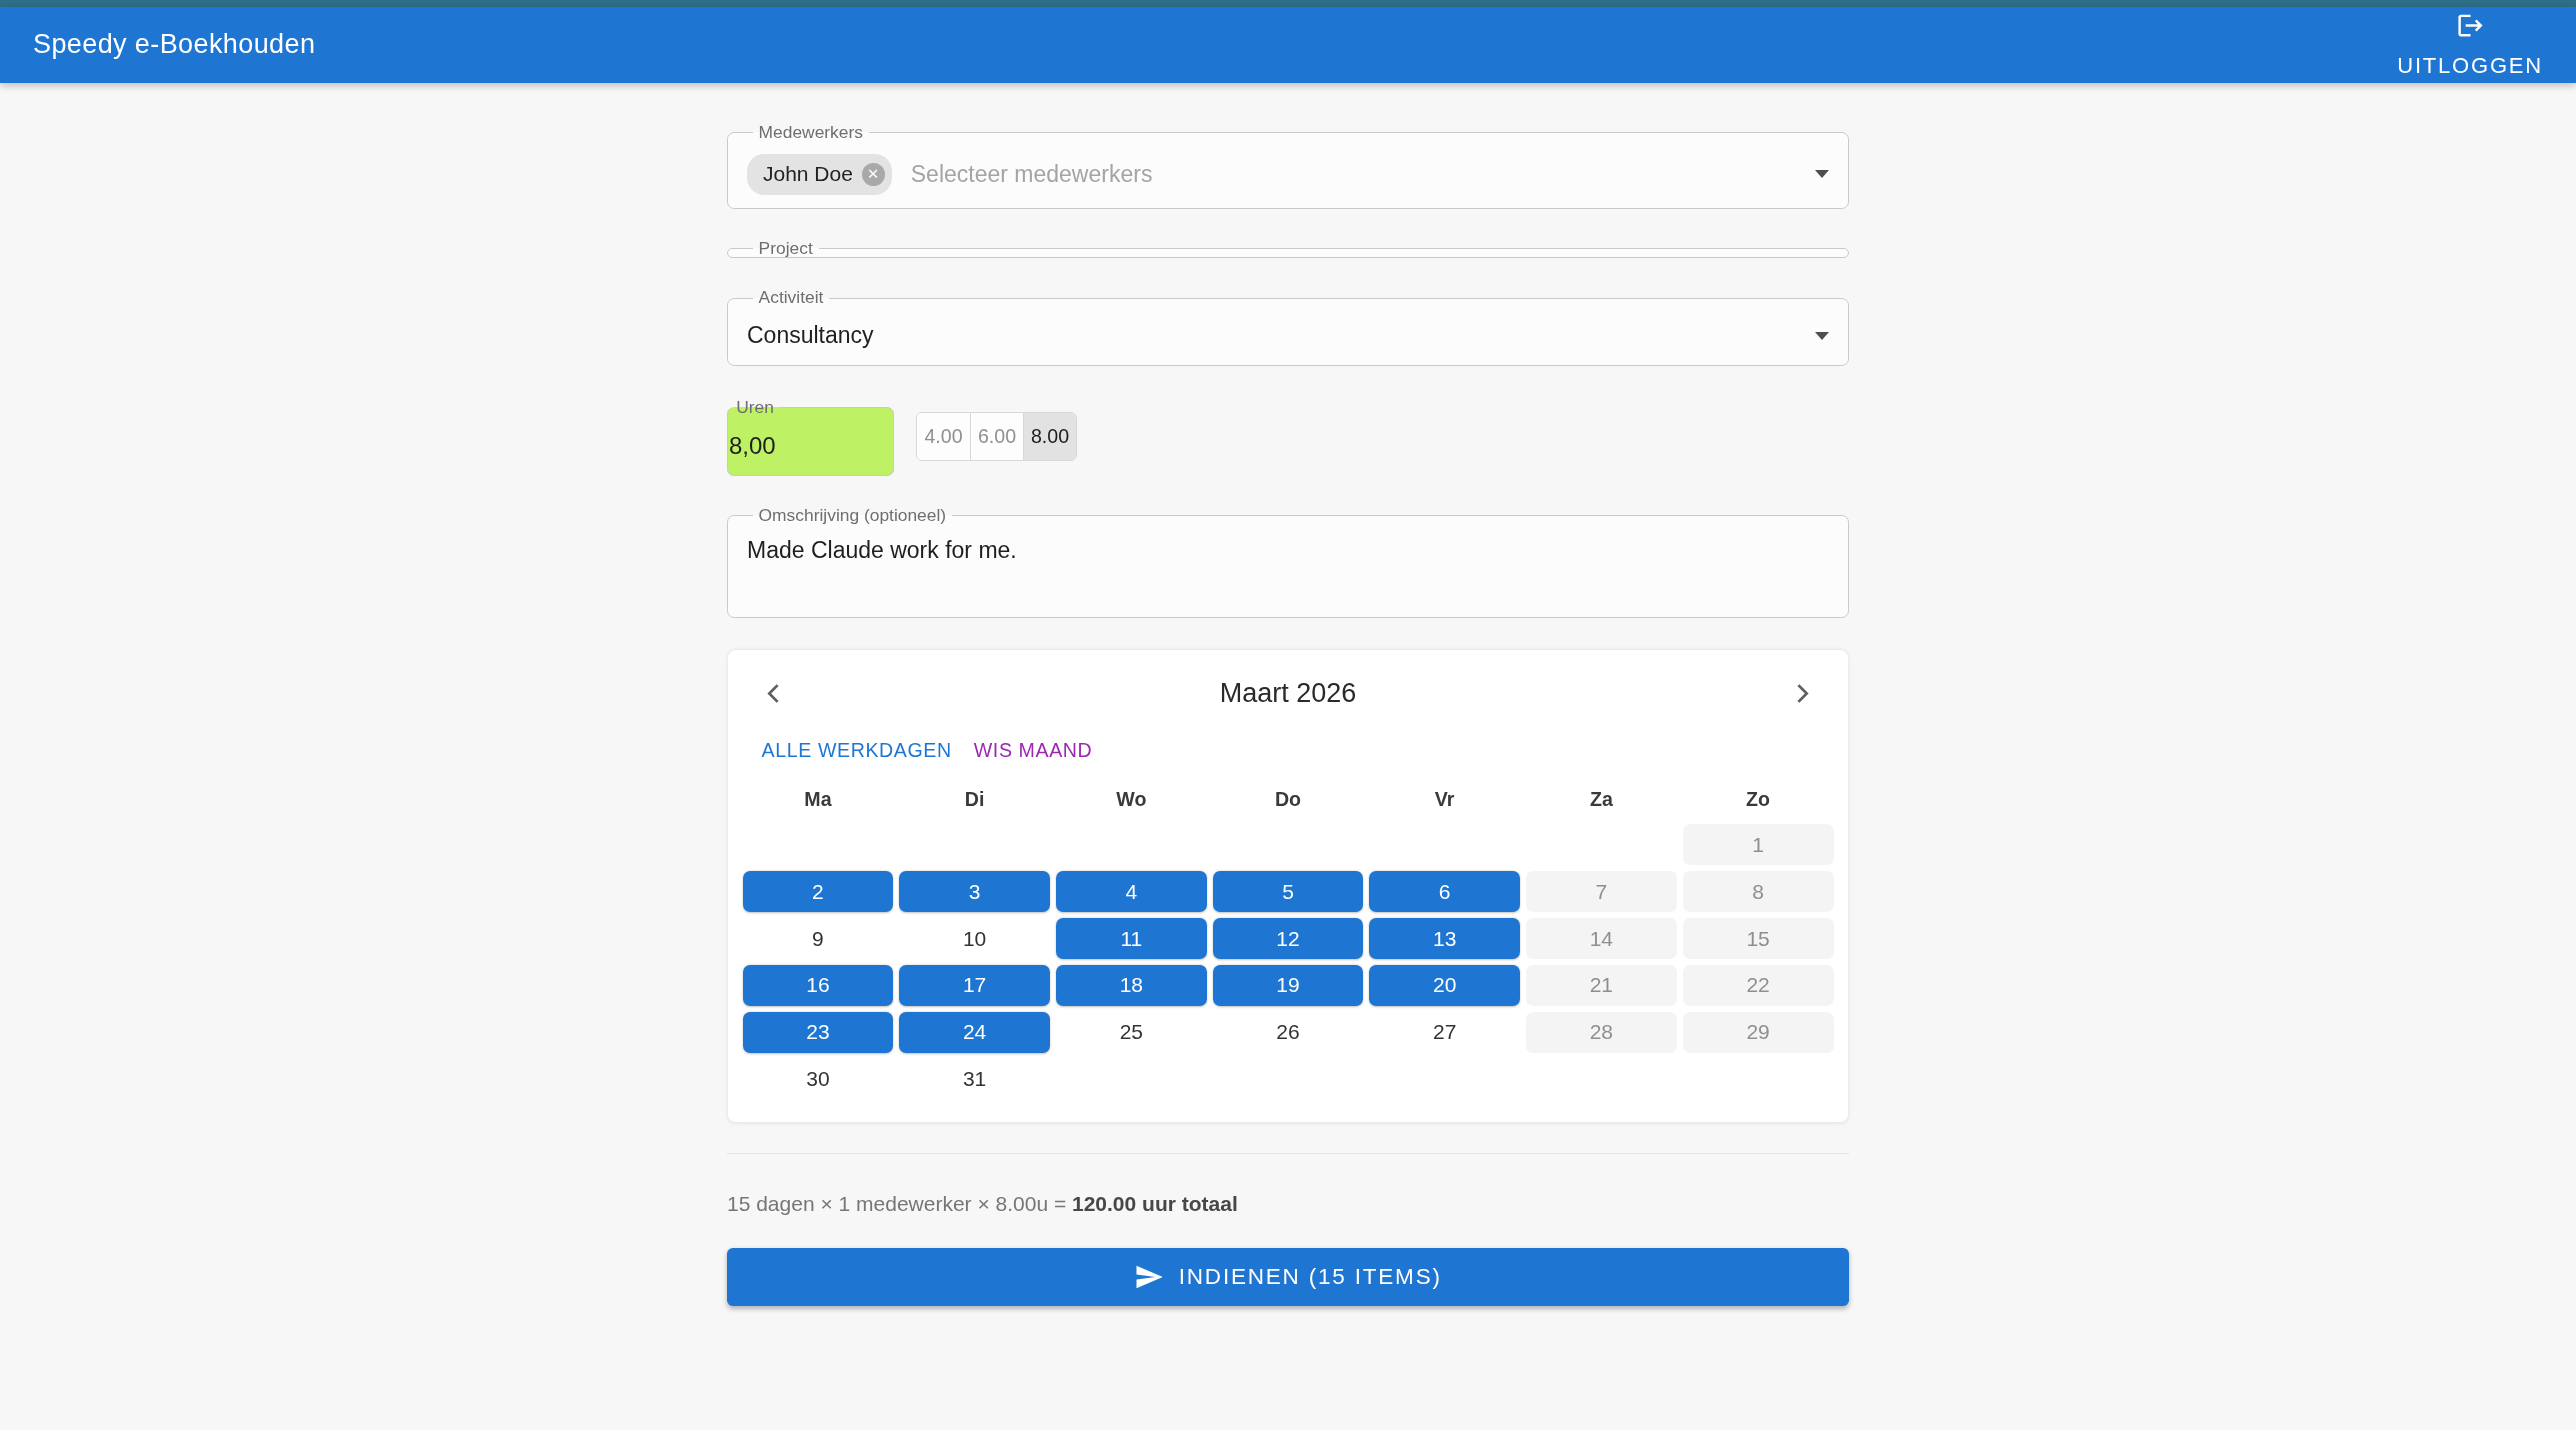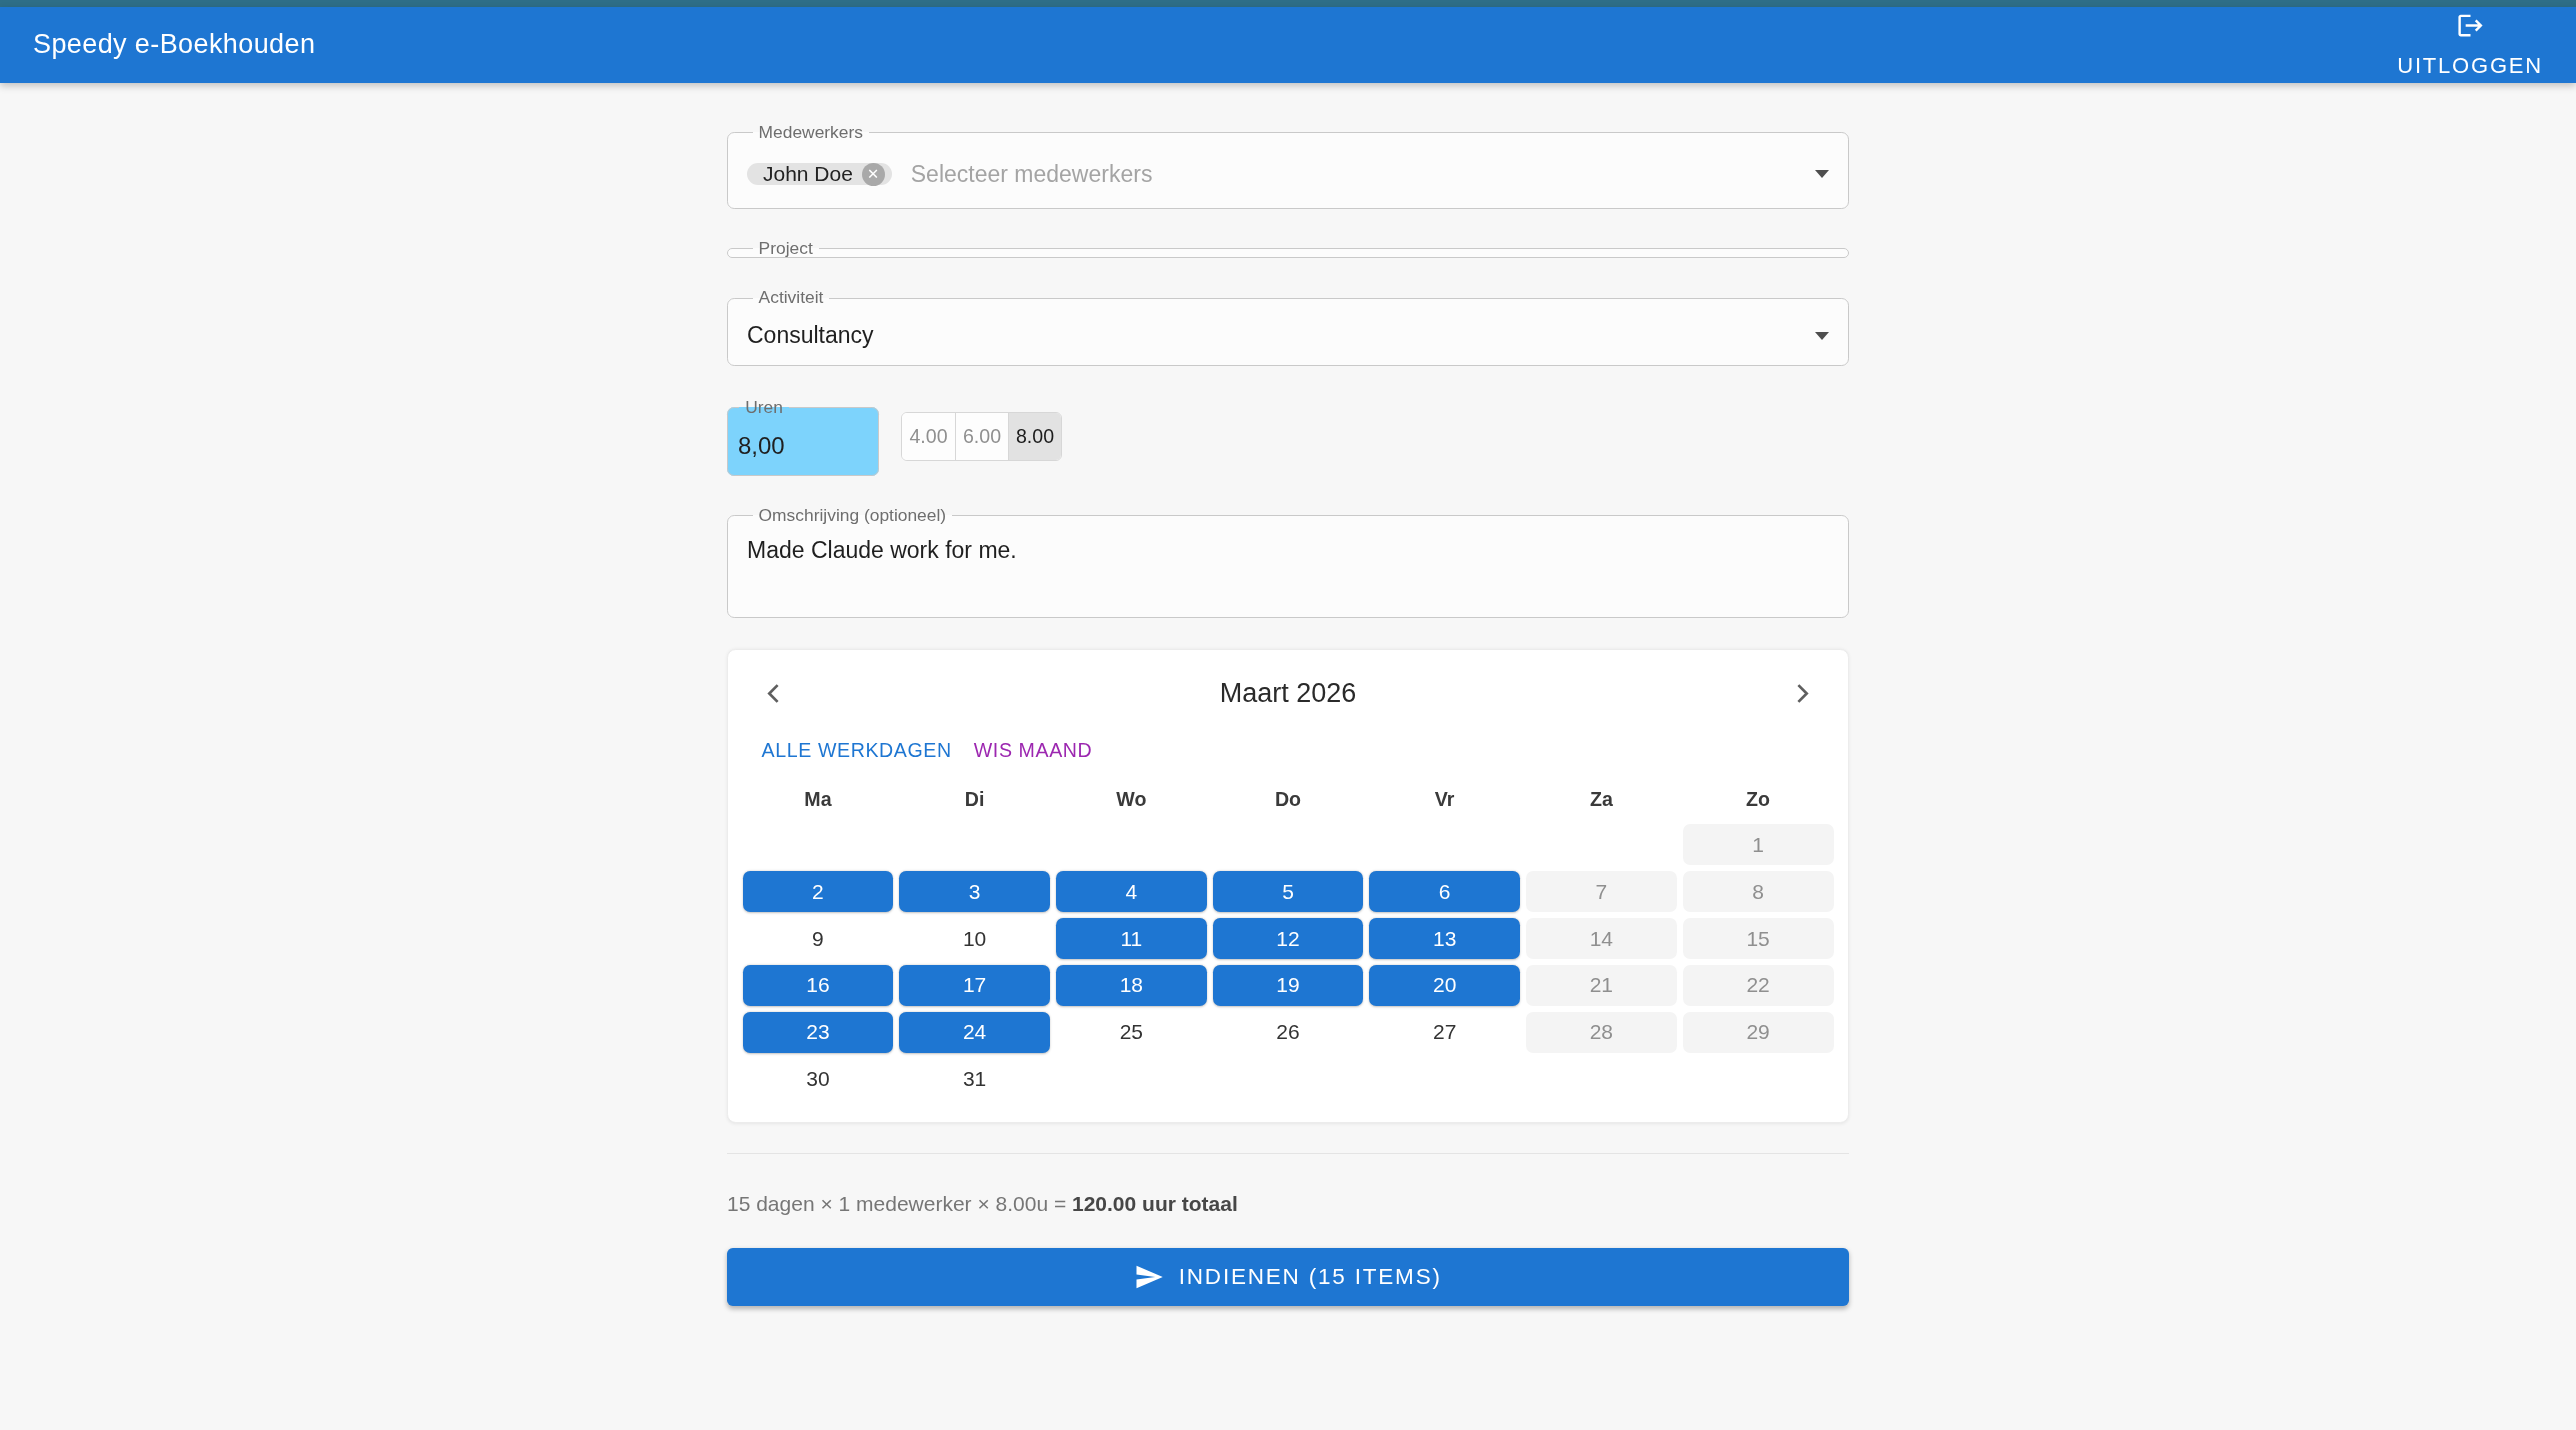--- a/index.html
+++ b/index.html
@@ -35,21 +35,21 @@
   }
   fieldset.field legend {
     font-size: 17.4px; color: #6e6e6e; padding: 0 5.8px; margin-left: 5.8px;
     line-height: 1;
   }
   .field-inner { display: flex; align-items: center; }
   .h-med .field-inner { height: 67px; }
   .h-std .field-inner { height: 58px; }
 
   .chip {
-    display: inline-flex; align-items: center; height: 22px;
+    display: inline-flex; align-items: center; height: 41px;
     background: #e3e3e3; border-radius: 17.4px; padding: 0 7.2px 0 16px;
     font-size: 21px; color: #222; gap: 8.7px; flex: 0 0 auto;
   }
   .chip-x {
     width: 23px; height: 23px; border-radius: 50%; background: #a9a9a9;
     color: #fff; font-size: 14.5px; display: flex; align-items: center;
     justify-content: center; cursor: pointer; line-height: 1;
   }
   .ms-input {
     border: none; outline: none; background: transparent;
@@ -61,22 +61,22 @@
   .select-value { font-size: 23px; color: #1f1f1f; flex: 1; }
   .dd-arrow {
     width: 0; height: 0; border-left: 7.2px solid transparent;
     border-right: 7.2px solid transparent; border-top: 8px solid #4e4e4e;
     flex: 0 0 auto;
   }
 
   
   .uren-row { display: flex; align-items: center; margin-bottom: 31px; }
   fieldset.uren-field {
-    border: 1.2px solid #c9c9c9; border-radius: 7.2px; background: #7dd3fc;
-    width: 152px; padding: 0 10px; margin: 0;
+    border: 1.2px solid #c9c9c9; border-radius: 7.2px; background: #bef264;
+    width: 167px; padding: 0 1px; margin: 0;
   }
   fieldset.uren-field legend { font-size: 17.4px; color: #6e6e6e; padding: 0 5.8px; margin-left: 1.4px; }
   .uren-input {
     border: none; outline: none; background: transparent; width: 100%;
     font-family: "Liberation Sans", sans-serif;
     font-size: 24px; color: #1f1f1f; height: 57px;
   }
   .preset-group {
     display: flex; margin-left: 22px; border: 0.7px solid #d7d7d7;
     border-radius: 6px; overflow: hidden; background: #fdfdfd; height: 49px;

